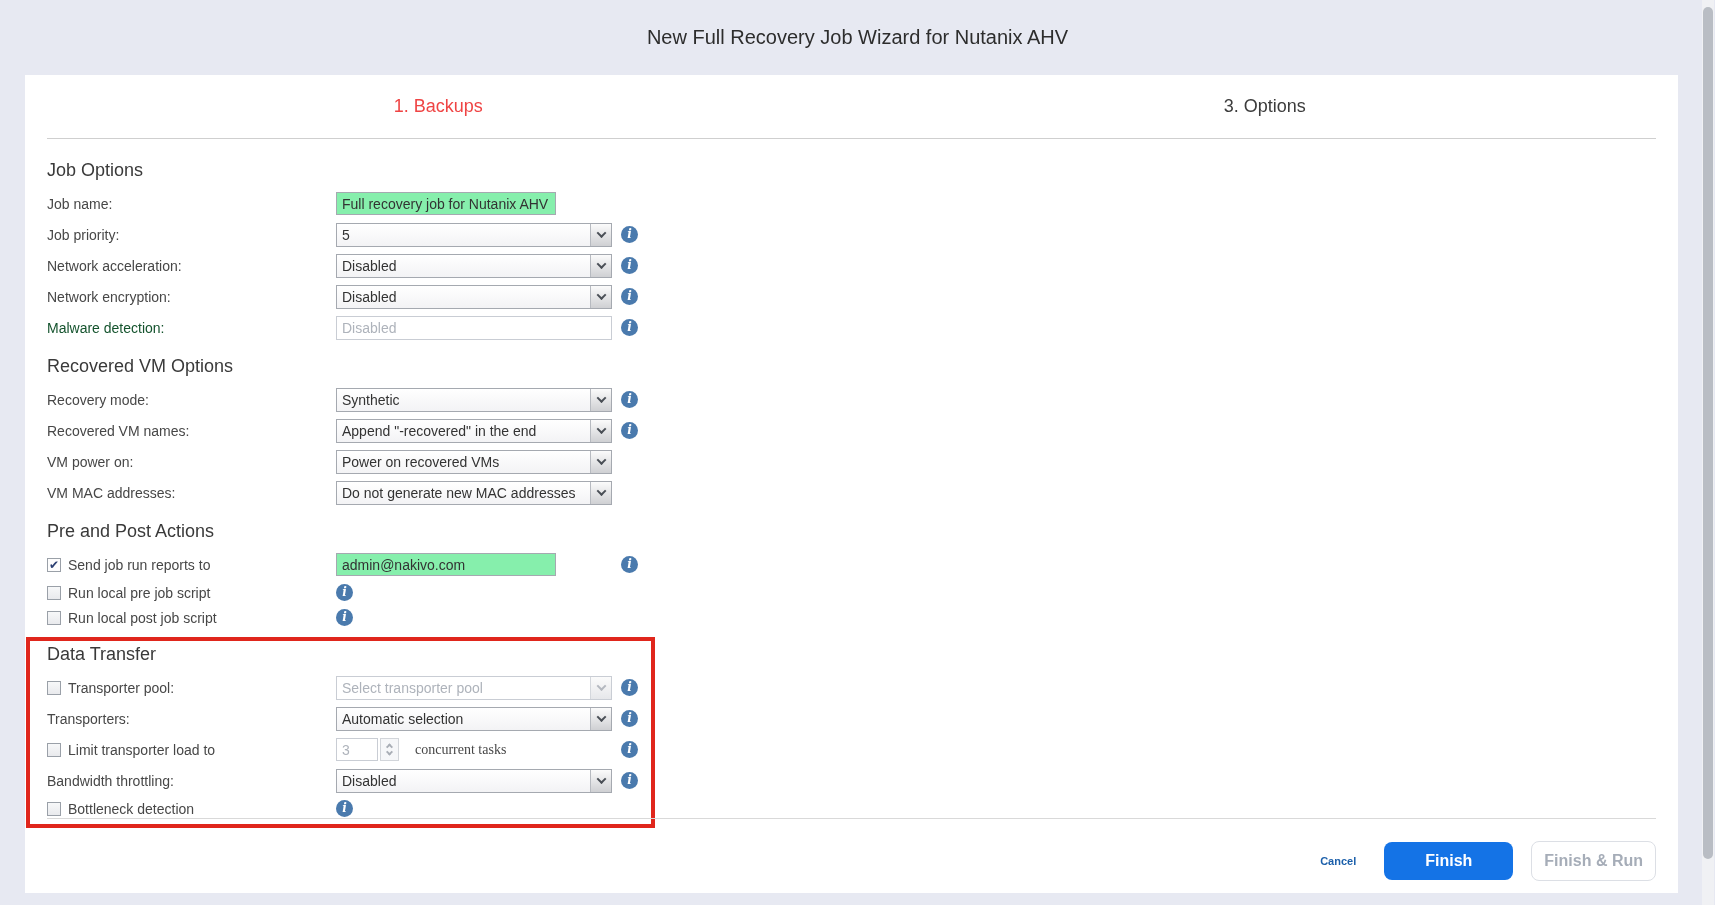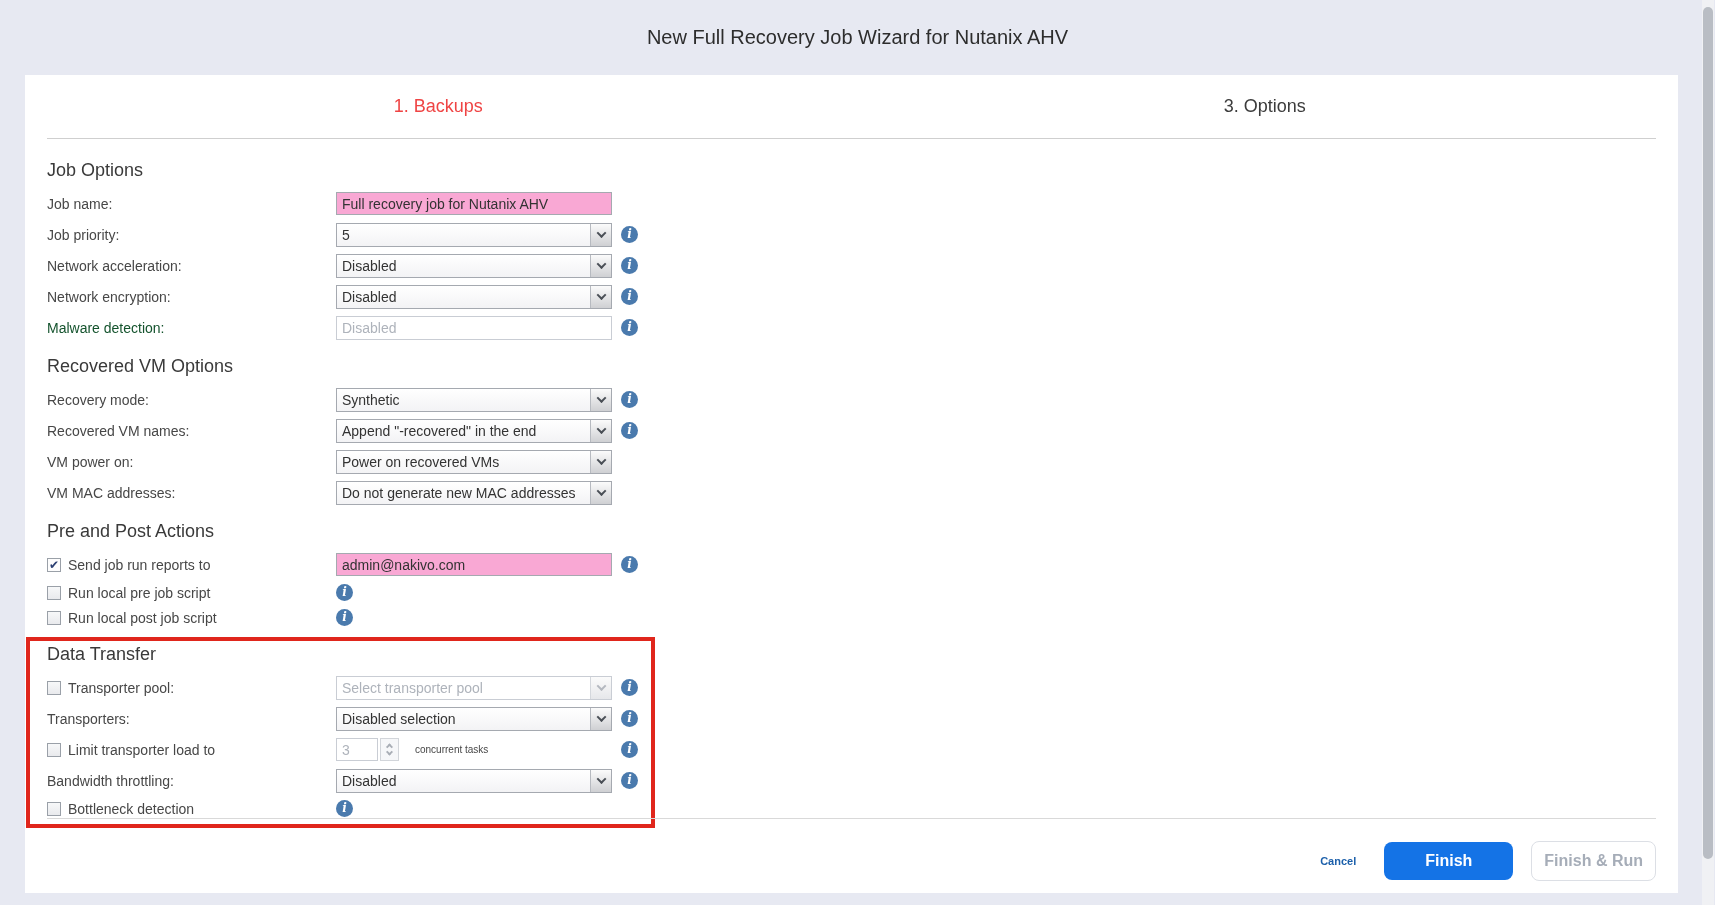--- a/index.html
+++ b/index.html
@@ -40,26 +40,26 @@
     margin: 13px 0 7px 0;
   }
   .row { display: flex; align-items: center; height: 31px; }
   .row.compact { height: 25px; }
   .labelzone { width: 289px; display: flex; align-items: center; flex: none; font-size: 14px; color: #474747; }
   .labelzone.dim { color: #14532d; }
   .fieldzone { width: 276px; display: flex; align-items: center; flex: none; }
 
   
   .tinput {
-    width: 276px; height: 23px;
+    width: 220px; height: 23px;
     border: 1px solid #a5a9b0;
     font-family: "Liberation Sans", sans-serif;
     font-size: 14px; color: #333;
     padding: 0 5px;
-    background: #f9a8d4;
+    background: #86efac;
   }
 
   
   .sel {
     width: 276px; height: 24px;
     border: 1px solid #a5a9b0;
     background: linear-gradient(#ffffff, #f3f3f5);
     display: flex; align-items: center;
     font-size: 14px; color: #333;
     cursor: pointer;
@@ -98,21 +98,21 @@
     border: 1px solid #d2d5da; background: #f6f7f9;
     display: flex; flex-direction: column;
     align-items: center; justify-content: center; gap: 3px;
   }
   .chev-up, .chev-dn {
     display: inline-block; width: 5px; height: 5px;
     border-right: 2px solid #a9aeb6; border-bottom: 2px solid #a9aeb6;
   }
   .chev-up { transform: rotate(-135deg) translate(-1px,-1px); }
   .chev-dn { transform: rotate(45deg) translate(-1px,-1px); }
-  .spin-suffix { margin-left: 16px; font-size: 10px; color: #474747; }
+  .spin-suffix { margin-left: 16px; font-size: 14px; color: #474747; font-family: Liberation Serif, serif; }
 
   
   .cb {
     width: 14px; height: 14px; flex: none;
     border: 1px solid #9aa0a8;
     background: linear-gradient(#f7f8f9,#e9eaed);
     margin-right: 7px;
     display: flex; align-items: center; justify-content: center;
     cursor: pointer;
   }
@@ -364,21 +364,21 @@
               </span>
           </div>
         </div>
         <span class="info">i</span>
       </div>
 
       <div class="row">
         <div class="labelzone">Transporters:</div>
         <div class="fieldzone">
           <div class="sel">
-            <span class="sel-text">Disabled selection</span>
+            <span class="sel-text">Automatic selection</span>
             <span class="sel-btn">
                 <i class="chev"></i>
               </span>
           </div>
         </div>
         <span class="info">i</span>
       </div>
 
       <div class="row">
         <div class="labelzone">

